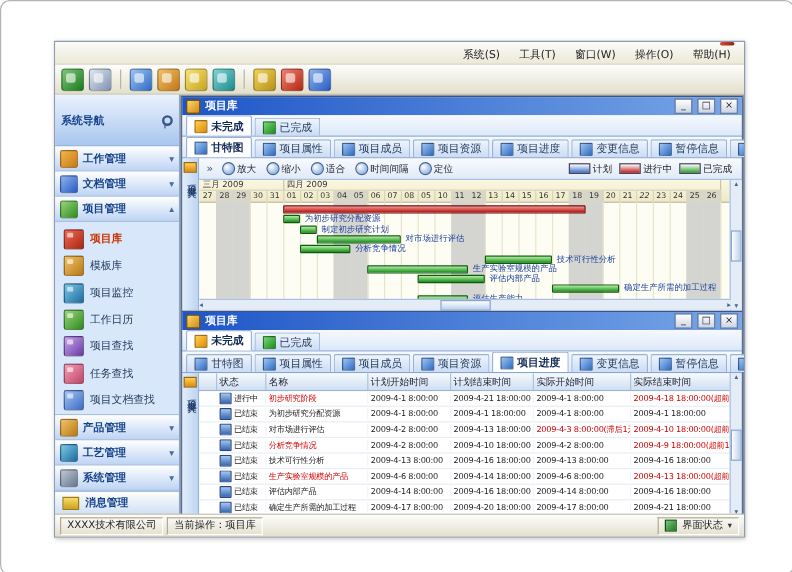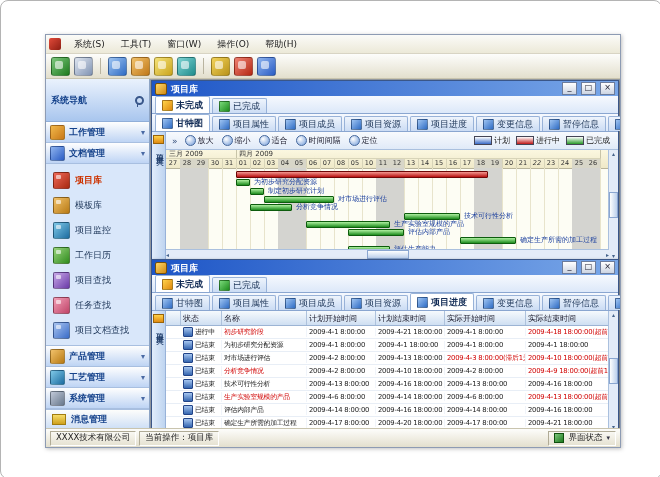--- a/index.html
+++ b/index.html
@@ -1,21 +1,21 @@
 <!DOCTYPE html>
 <html><head>
 <meta charset="utf-8">
 <style>
   html,body{margin:0;padding:0;background:#fff;}
   body{font-family:"DejaVu Sans","Liberation Sans",sans-serif;}
   .page{position:relative;width:660px;height:477px;background:#ffffff;border:1px solid #b4b4b4;border-radius:8px;overflow:hidden;}
   .app{position:absolute;left:44px;top:33px;width:574px;height:412px;background:#ece9d8;border:1px solid #8d9bb3;box-shadow:1px 1px 4px rgba(0,0,0,.25);display:flex;flex-direction:column;font-size:9px;color:#222;}
 
   
-  .menubar{height:18px;display:flex;align-items:center;background:linear-gradient(#fbfbf8,#ece9d8);border-bottom:1px solid #d8d4c4;padding:0 3px;}
+  .menubar{height:18px;display:flex;align-items:flex-end;background:linear-gradient(#fbfbf8,#ece9d8);border-bottom:1px solid #d8d4c4;padding:0 3px;flex-direction:column;}
   .app-icon{width:12px;height:12px;background:linear-gradient(135deg,#e24b3a,#8d1d12);border-radius:2px;margin-right:5px;}
   .menu-items{display:flex;}
   .menu-item{padding:1px 8px;font-size:9px;color:#222;}
   .toolbar{height:24px;display:flex;align-items:center;background:linear-gradient(#fdfdfb,#e3dfcd);border-bottom:1px solid #c9c4ae;padding:0 5px;gap:4px;}
   .tb-icon{width:17px;height:17px;border-radius:3px;position:relative;border:1px solid rgba(0,0,0,.25);}
   .tb-icon::after{content:"";position:absolute;left:3px;top:3px;right:6px;bottom:6px;background:rgba(255,255,255,.6);border-radius:2px;}
   .tb-sep{width:1px;height:16px;background:#b9b4a0;margin:0 3px;}
 
   .content{flex:1;display:flex;min-height:0;}
 
@@ -144,20 +144,25 @@
         <div>
             <div class="sb-group">
               <div class="sb-gicon" style="background: linear-gradient(135deg, rgb(242, 184, 74), rgb(200, 120, 24));"></div>
               <span>工作管理</span>
               <span class="chev">▾</span>
             </div>
             <div class="sb-group">
               <div class="sb-gicon" style="background: linear-gradient(135deg, rgb(143, 180, 239), rgb(42, 92, 196));"></div>
               <span>文档管理</span>
               <span class="chev">▾</span>
+            </div>
+            <div class="sb-group">
+              <div class="sb-gicon" style="background: linear-gradient(135deg, rgb(154, 212, 126), rgb(47, 140, 29));"></div>
+              <span>项目管理</span>
+              <span class="chev">▴</span>
             </div>
           </div>
         <div class="sb-panel">
             <div class="sb-item selected">
               <div class="sb-iicon" style="background: linear-gradient(135deg, rgb(239, 106, 90), rgb(168, 40, 16));"></div>
               <span class="sb-ilabel">项目库</span>
             </div>
             <div class="sb-item">
               <div class="sb-iicon" style="background: linear-gradient(135deg, rgb(242, 194, 107), rgb(184, 122, 20));"></div>
               <span class="sb-ilabel">模板库</span>

